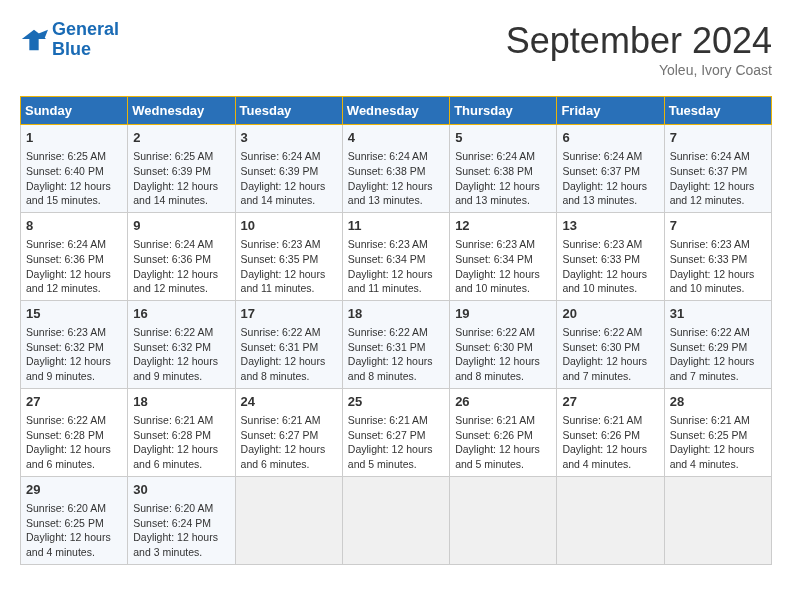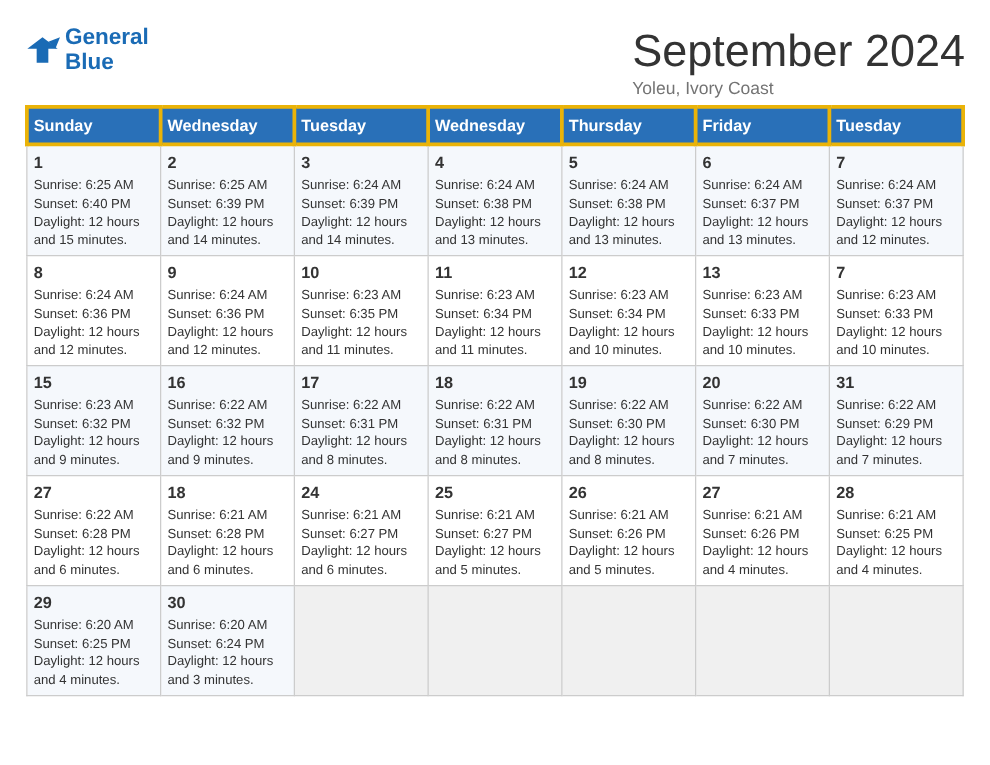--- a/index.html
+++ b/index.html
@@ -7,40 +7,40 @@
       font-family: Arial, sans-serif;
       background: #fff;
       width: 792px;
       min-height: 612px;
       padding: 20px;
     }
     .header-area {
       display: flex;
       justify-content: space-between;
       align-items: flex-start;
-      margin-bottom: 6px;
+      margin-bottom: 18px;
     }
     .logo {
       display: flex;
       align-items: center;
       gap: 4px;
     }
     .logo-text {
       font-size: 18px;
       font-weight: bold;
       color: #333;
       line-height: 1.1;
     }
     .logo-text span { color: #1a6bb5; }
     .logo-bird {
       width: 28px;
       height: 28px;
     }
     .title-area {
-      text-align: left;
+      text-align: right;
     }
     .month-title {
       font-size: 36px;
       font-weight: normal;
       color: #333;
     }
     .location {
       font-size: 14px;
       color: #737373;
     }
@@ -49,21 +49,21 @@
       border-collapse: collapse;
       font-size: 10.5px;
     }
     thead tr th {
       background-color: #2970b8;
       color: #fff;
       padding: 6px 4px;
       text-align: left;
       font-size: 13px;
       font-weight: bold;
-      border: 3px solid #eab308;
+      border: 1px solid #eab308;
     }
     tbody tr td {
       vertical-align: top;
       padding: 4px 5px;
       border: 1px solid #ccc;
       width: calc(100% / 7);
       min-height: 80px;
       color: #333;
       line-height: 1.4;
     }

